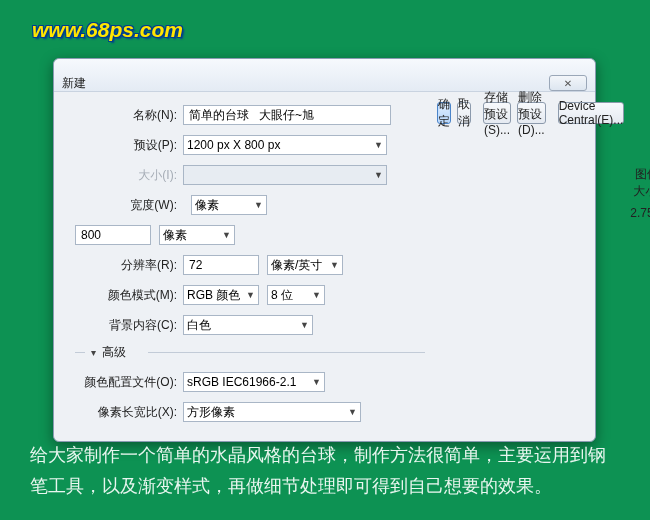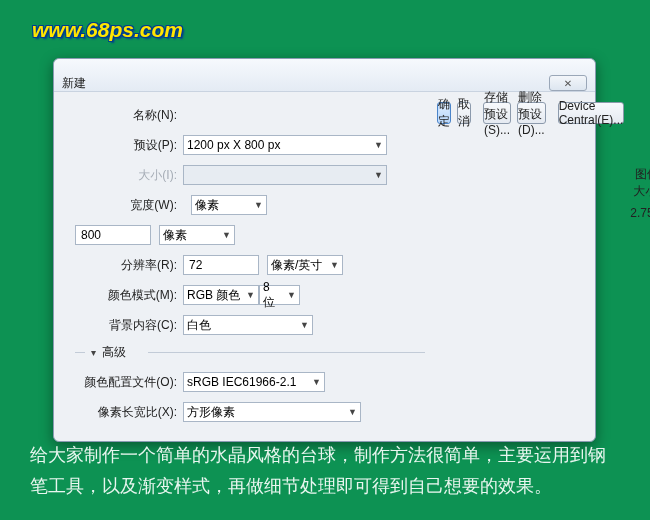--- a/index.html
+++ b/index.html
@@ -17,21 +17,21 @@
 .lbl{width:108px;text-align:right;font-size:12px;color:#222;padding-right:6px}
 .lbl.dim{color:#a6adb6}
 .txt{height:20px;border:1px solid #a9b6c6;background:#fff;font-size:12px;padding:0 5px}
 .sel{height:20px;border:1px solid #a9b6c6;background:#fff;font-size:12px;padding:0 3px;display:flex;align-items:center;justify-content:space-between;cursor:pointer}
 .sel .caret{font-size:9px;color:#444;margin-left:4px}
 .unit{width:76px;margin-left:8px}
 .w-name{width:208px}
 .w-preset{width:204px}
 .w-num{width:76px}
 .w-mode{width:76px}
-.w-bit{width:41px;}
+.w-bit{width:58px;margin-left:8px}
 .w-bg{width:130px}
 .w-prof{width:142px}
 .w-aspect{width:178px}
 .btn{height:22px;border:1px solid #8c9aac;border-radius:3px;background:linear-gradient(#f7f9fc,#e5eaf1);font-size:12px;color:#222;cursor:pointer;display:flex;align-items:center;justify-content:center}
 .btn.primary{background:linear-gradient(#e0efff,#b6d5f9);border:1px solid #4a84c9;box-shadow:inset 0 0 0 1px #c6e0ff}
 .hr-row{display:flex;align-items:center;margin:6px 0 8px 0}
 .hr-caret{font-size:10px;color:#444;margin:0 6px}
 .hr-label{font-size:12px;color:#222;margin-right:22px}
 .hr-line{flex:1;height:1px;background:#c2cbd7}
 .imgsize{margin-top:64px;text-align:center;font-size:12px;color:#222}
@@ -49,20 +49,21 @@
     <span class="titlebar-spacer"></span>
     <div class="close-btn">
         <span>✕</span>
       </div>
   </div>
   <div class="body">
     <div class="form-col">
 
       <div class="row">
         <span class="lbl">名称(N):</span>
+        <input class="txt w-name" value="简单的台球   大眼仔~旭" style="">
       </div>
 
       <div class="row">
         <span class="lbl">预设(P):</span>
         <div class="sel w-preset">
           <span>1200 px X 800 px</span>
           <span class="caret">▼</span>
         </div>
       </div>
 

